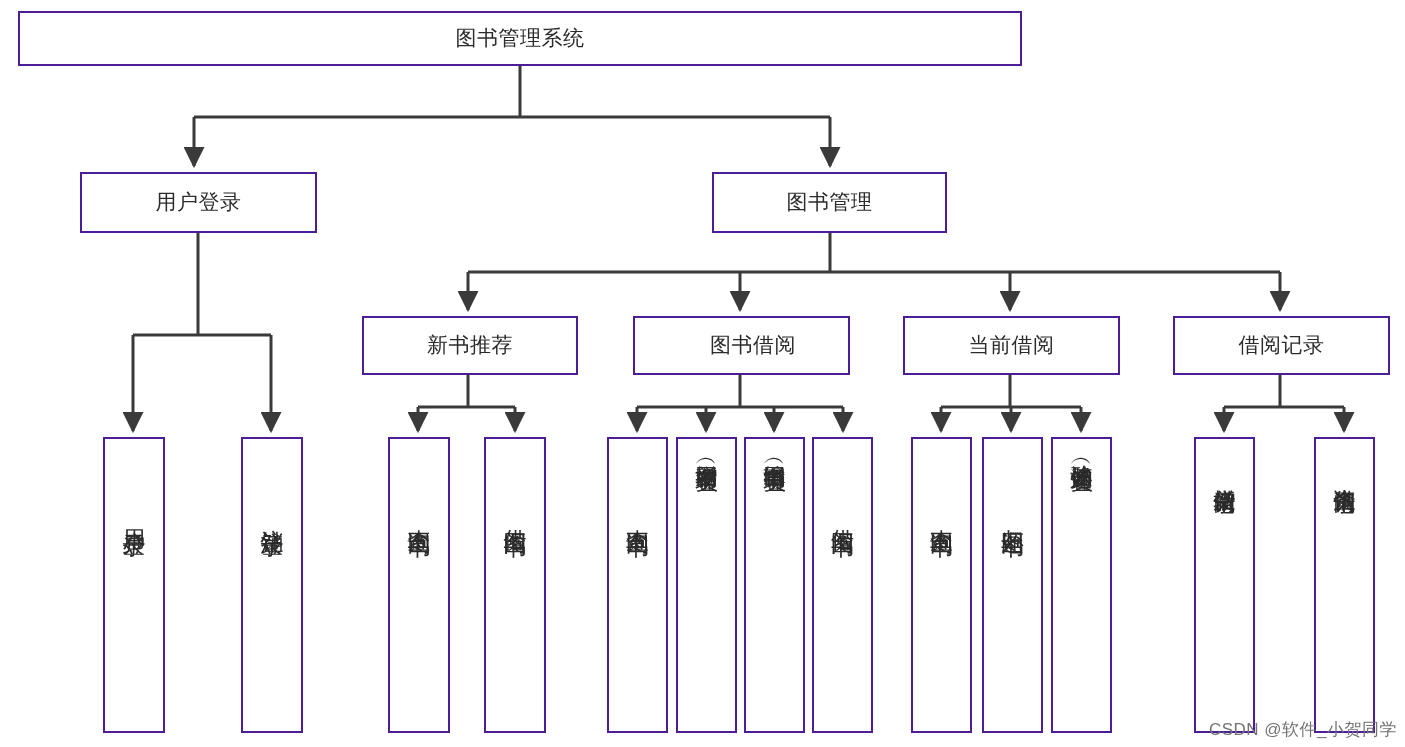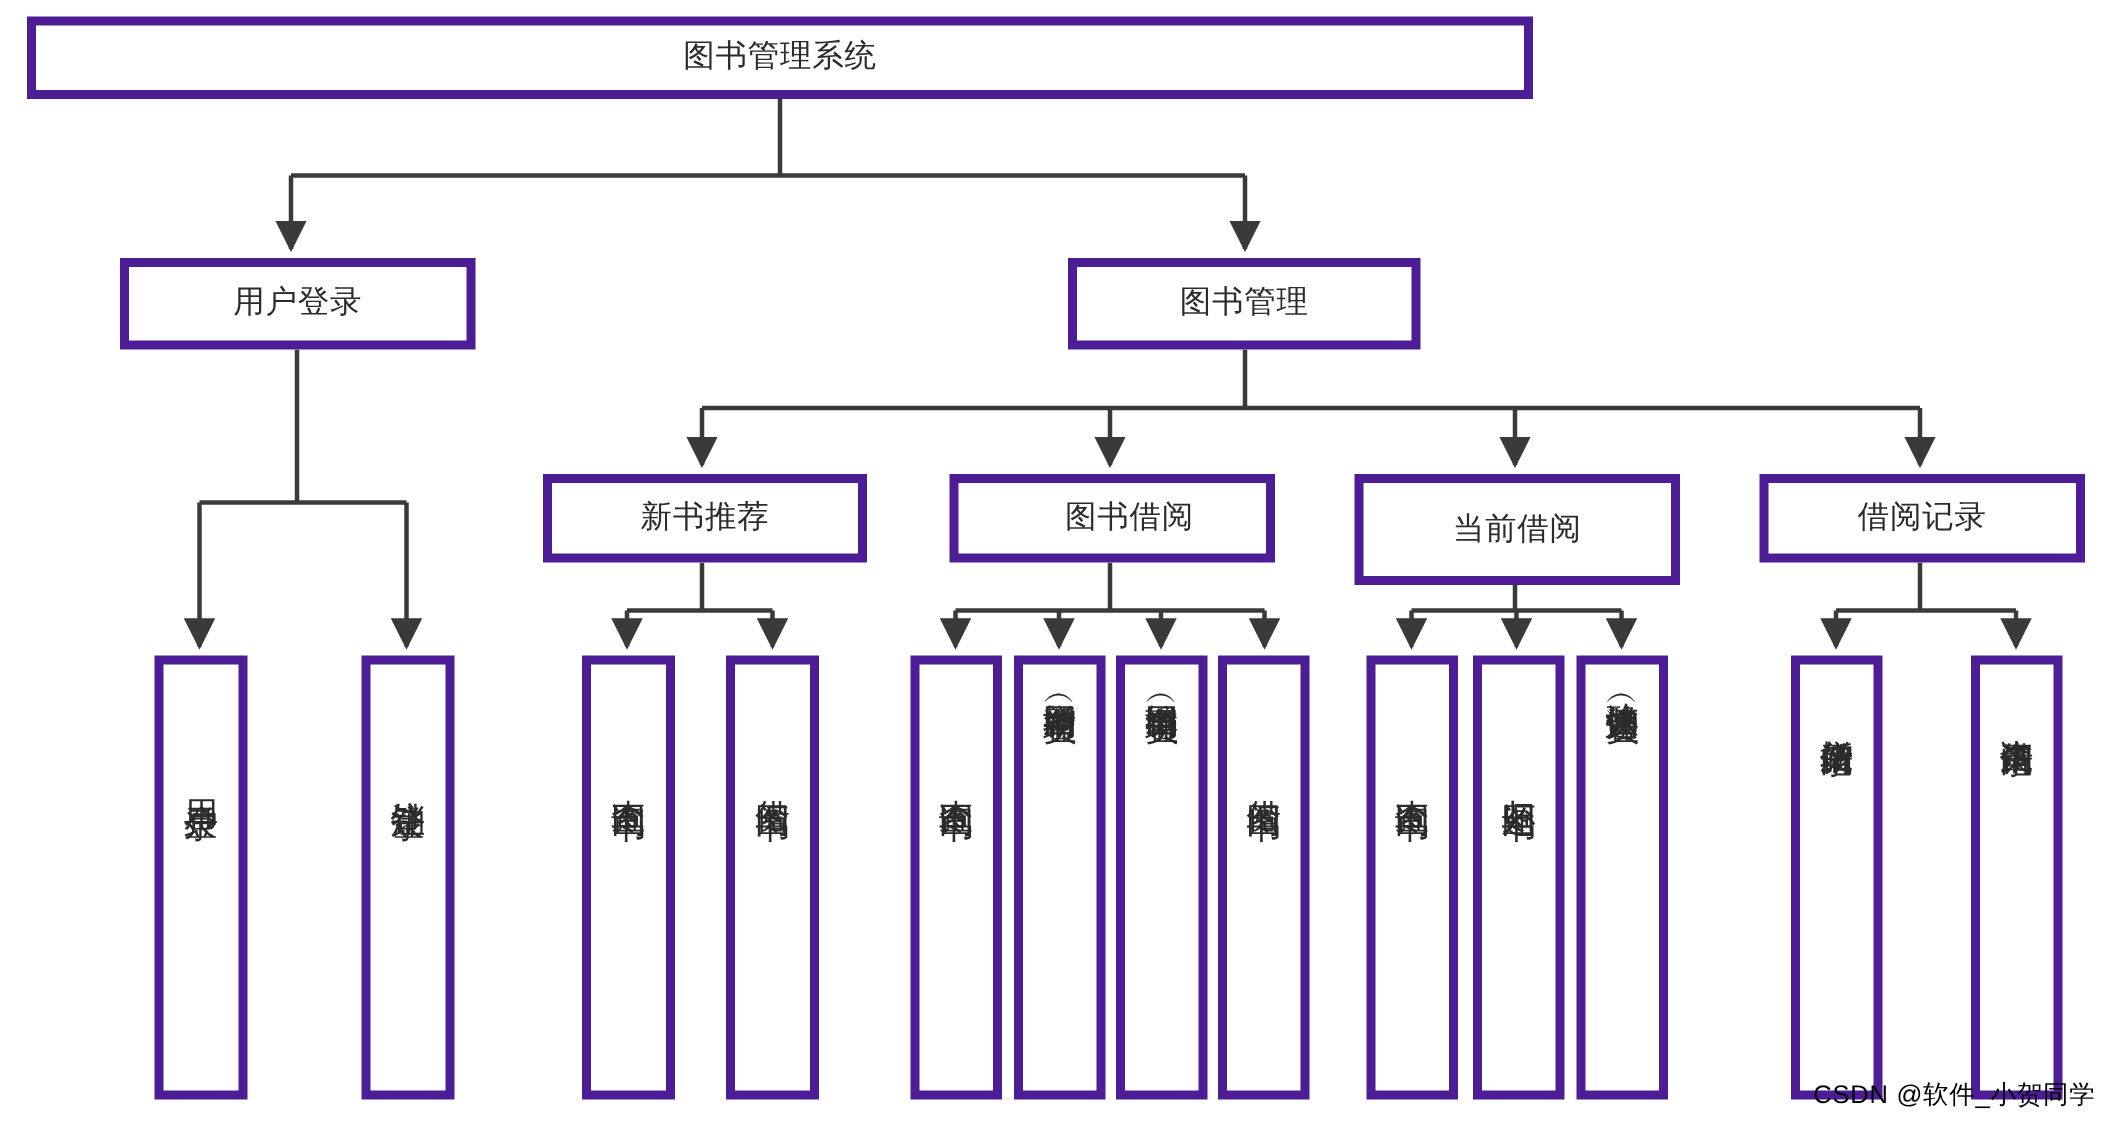--- a/index.html
+++ b/index.html
@@ -22,21 +22,21 @@
     position: absolute;
     left: 0;
     top: 0;
     width: 1405px;
     height: 747px;
   }
   .node-box {
     position: absolute;
     box-sizing: border-box;
     background: #ffffff;
-    border: 6px solid #4c1d95;
+    border: 2px solid #4c1d95;
     display: flex;
     align-items: center;
     justify-content: center;
     color: #2b2b2b;
   }
   .node-label {
     display: block;
     text-align: center;
     line-height: 1.18;
     color: #2b2b2b;
@@ -61,21 +61,21 @@
   }
   .vert.tall-text .node-label {
     font-size: 22px;
     letter-spacing: 1px;
   }
   #watermark {
     position: absolute;
     right: 8px;
     bottom: 6px;
     font-size: 17px;
-    color: #000000;
+    color: #737373;
     letter-spacing: 0.5px;
     white-space: nowrap;
     pointer-events: none;
   }
 </style>
 </head>
 <body>
 
 <div id="canvas">
 
@@ -144,21 +144,21 @@
   </div>
 
   <div class="node-box horiz" style="left:712px; top:172px; width:235px; height:61px;">
     <span class="node-label">图书管理</span>
   </div>
 
   <div class="node-box horiz" style="left:633px; top:316px; width:217px; height:59px;padding-left:23px;">
     <span class="node-label">图书借阅</span>
   </div>
 
-  <div class="node-box horiz" style="left:903px; top:316px; width:217px; height:74px;">
+  <div class="node-box horiz" style="left:903px; top:316px; width:217px; height:59px;">
     <span class="node-label">当前借阅</span>
   </div>
 
   <div class="node-box horiz" style="left:1173px; top:316px; width:217px; height:59px;">
     <span class="node-label">借阅记录</span>
   </div>
 
   <div class="node-box vert" style="left:103px; top:437px; width:62px; height:296px; padding-top:72px;">
     <span class="node-label">用户登录</span>
   </div>

